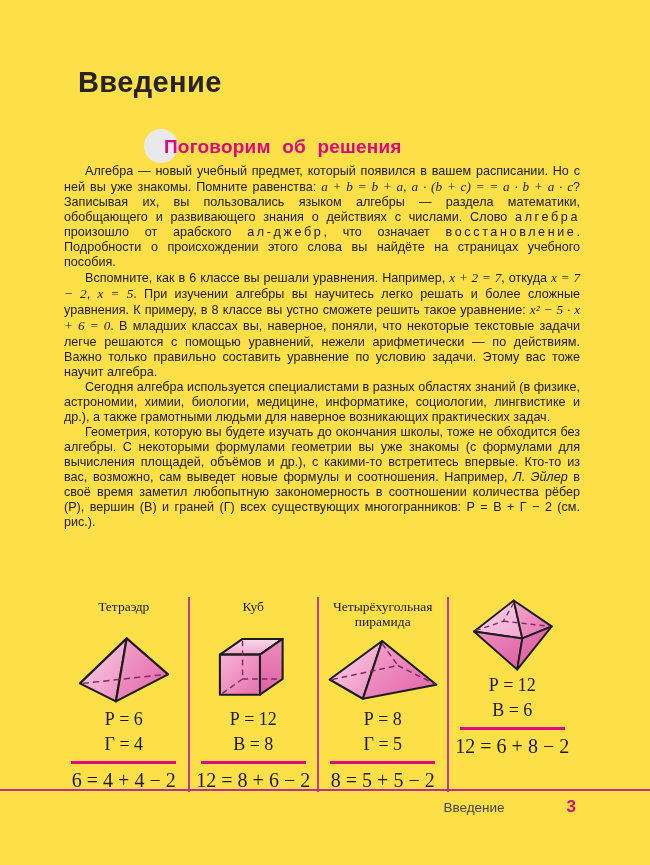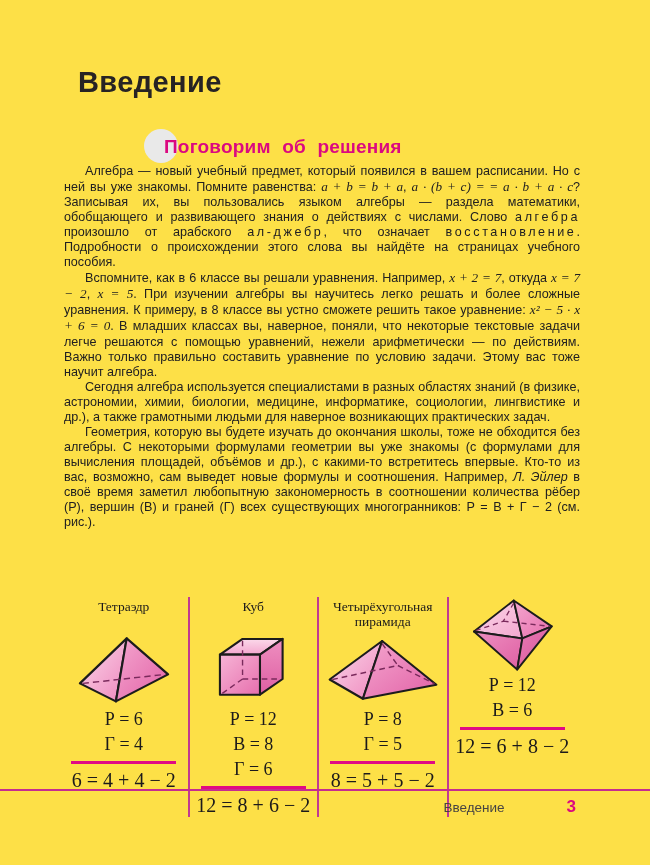--- a/index.html
+++ b/index.html
@@ -125,21 +125,20 @@
               </linearGradient>
           </defs>
           <path d="M12 26 L38 8 L84 8 L58 26 Z" fill="url(#gC1)" stroke="#1c1c1c" stroke-width="2.4" stroke-linejoin="round"></path>
           <path d="M58 26 L84 8 L84 54 L58 72 Z" fill="url(#gC3)" stroke="#1c1c1c" stroke-width="2.4" stroke-linejoin="round"></path>
           <path d="M12 26 L58 26 L58 72 L12 72 Z" fill="url(#gC2)" stroke="#1c1c1c" stroke-width="2.4" stroke-linejoin="round"></path>
           <path d="M38 10 L38 54 M38 54 L82 54 M38 54 L14 71" fill="none" stroke="#7a2a5c" stroke-width="1.6" stroke-dasharray="6.5 4.5"></path>
         </svg>
       </div>
       <div class="stat">Р = 12</div>
       <div class="stat">В = 8</div>
-      <div class="stat">Г = 6</div>
       <div class="stat-rule"></div>
       <div class="formula">12 = 8 + 6 − 2</div>
     </div>
 
     <div class="col">
       <div class="col-header">Четырёхугольная пирамида</div>
       <div class="figure">
         <svg width="118" height="70" viewBox="0 0 130 80">
           <defs>
             <linearGradient id="gP1" x1="0" y1="0" x2="1" y2="1">

